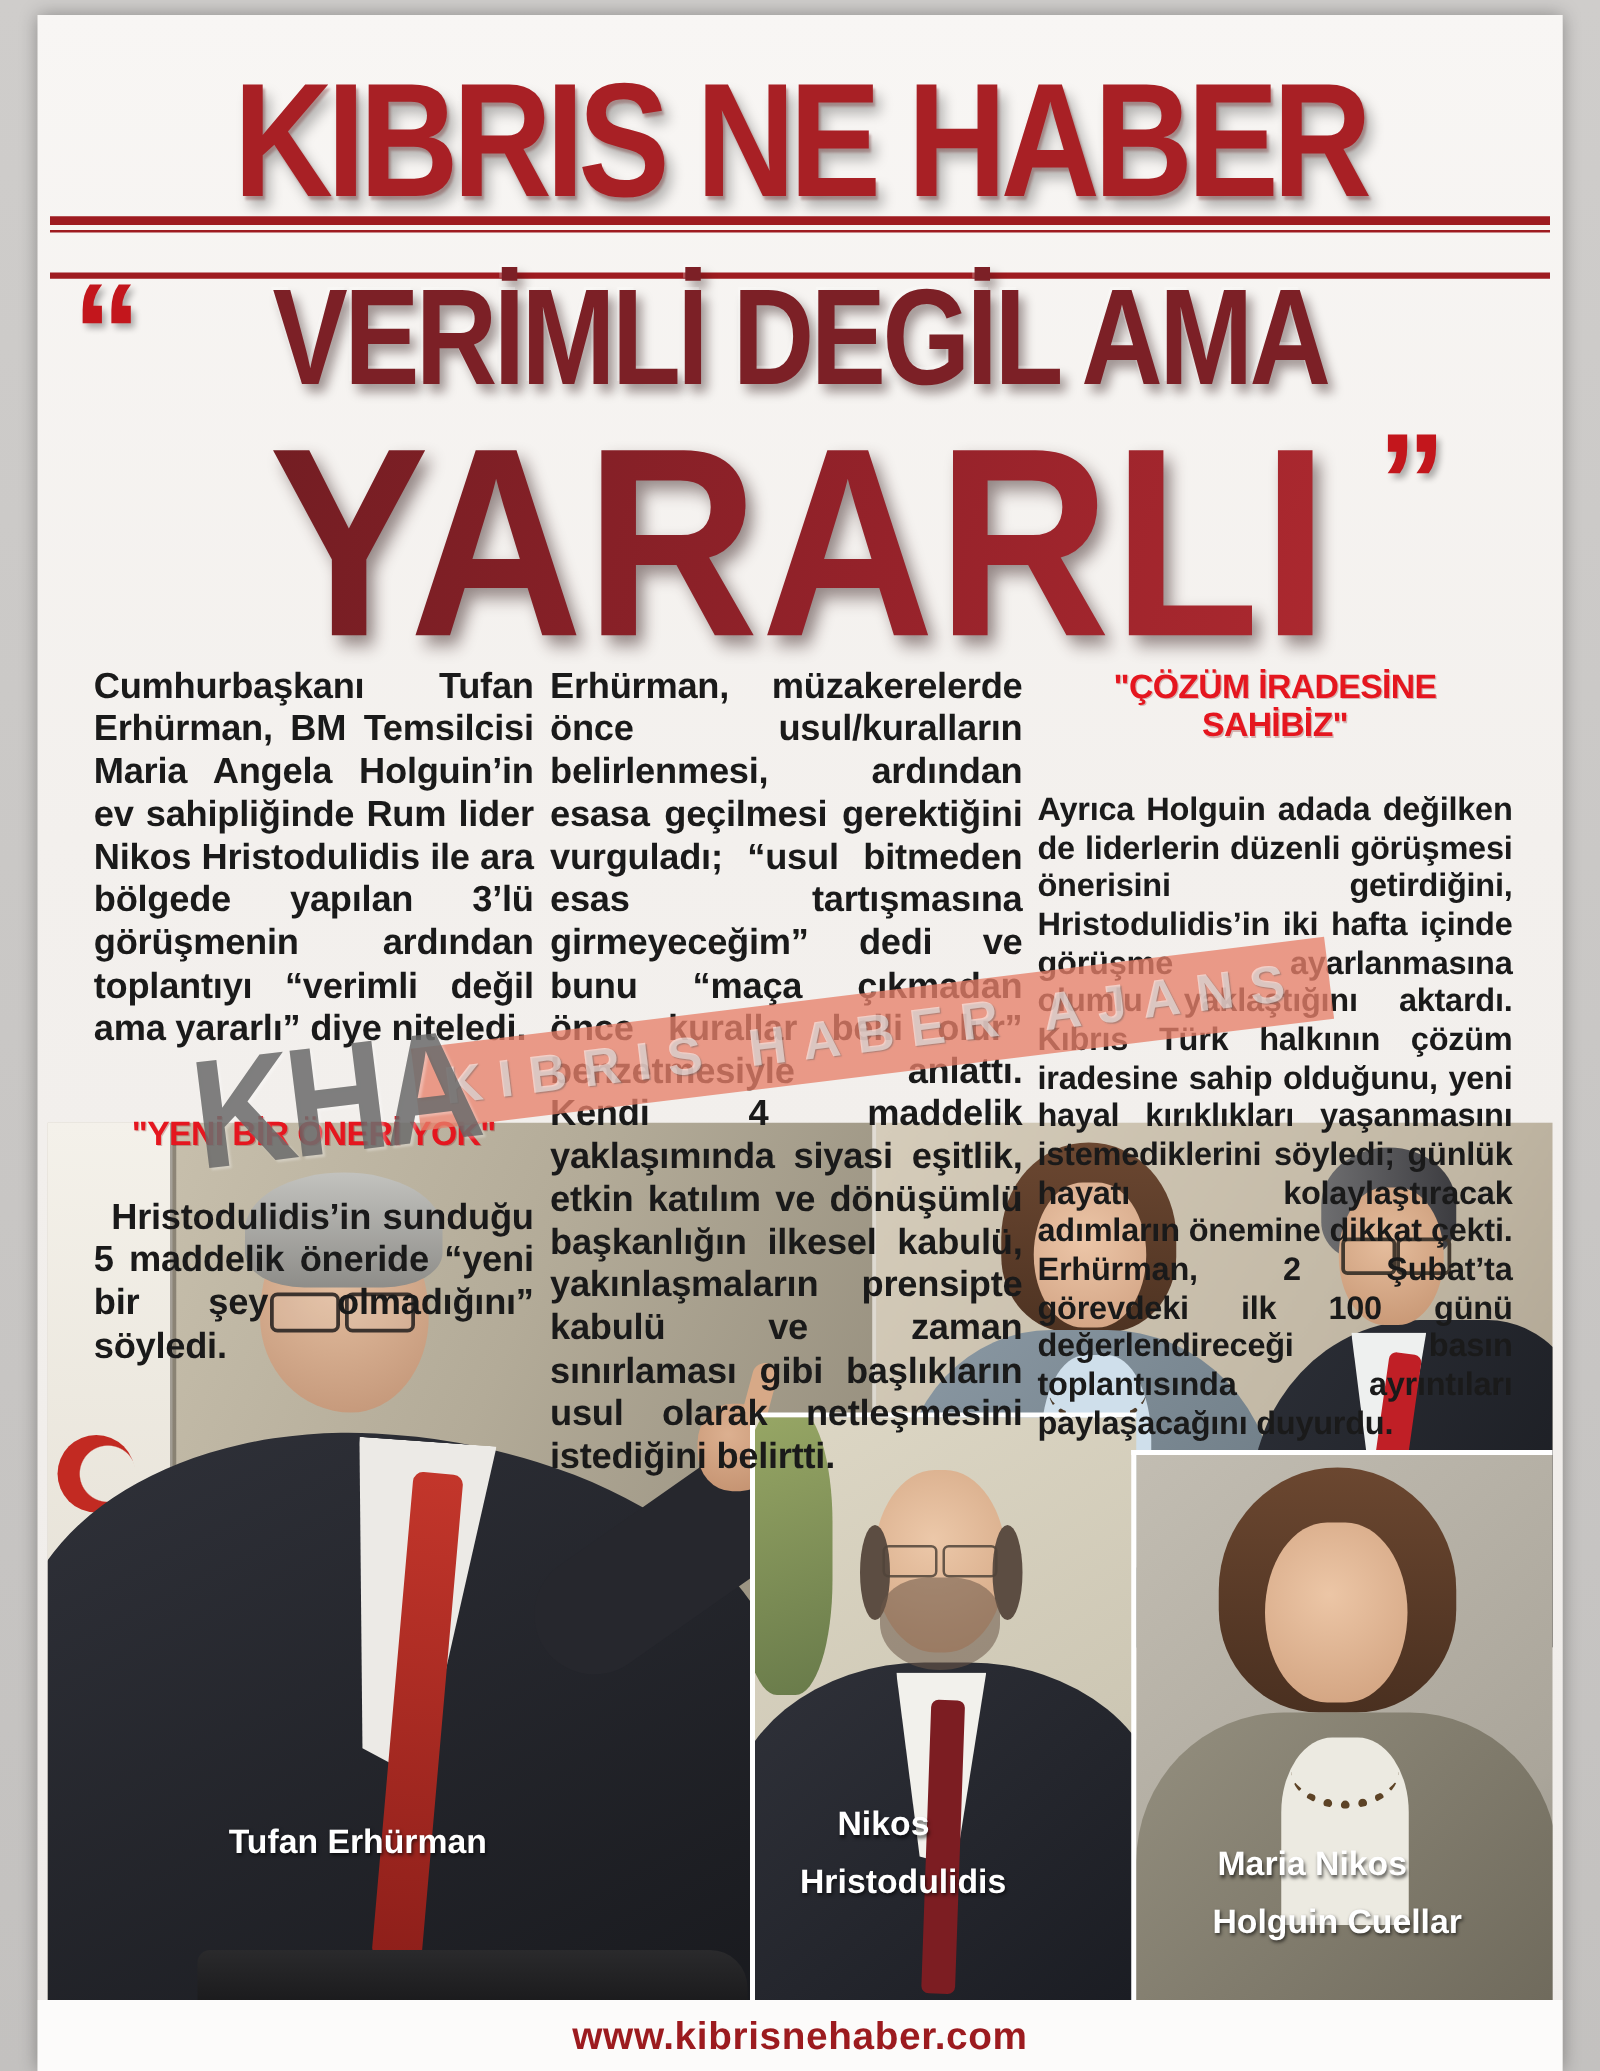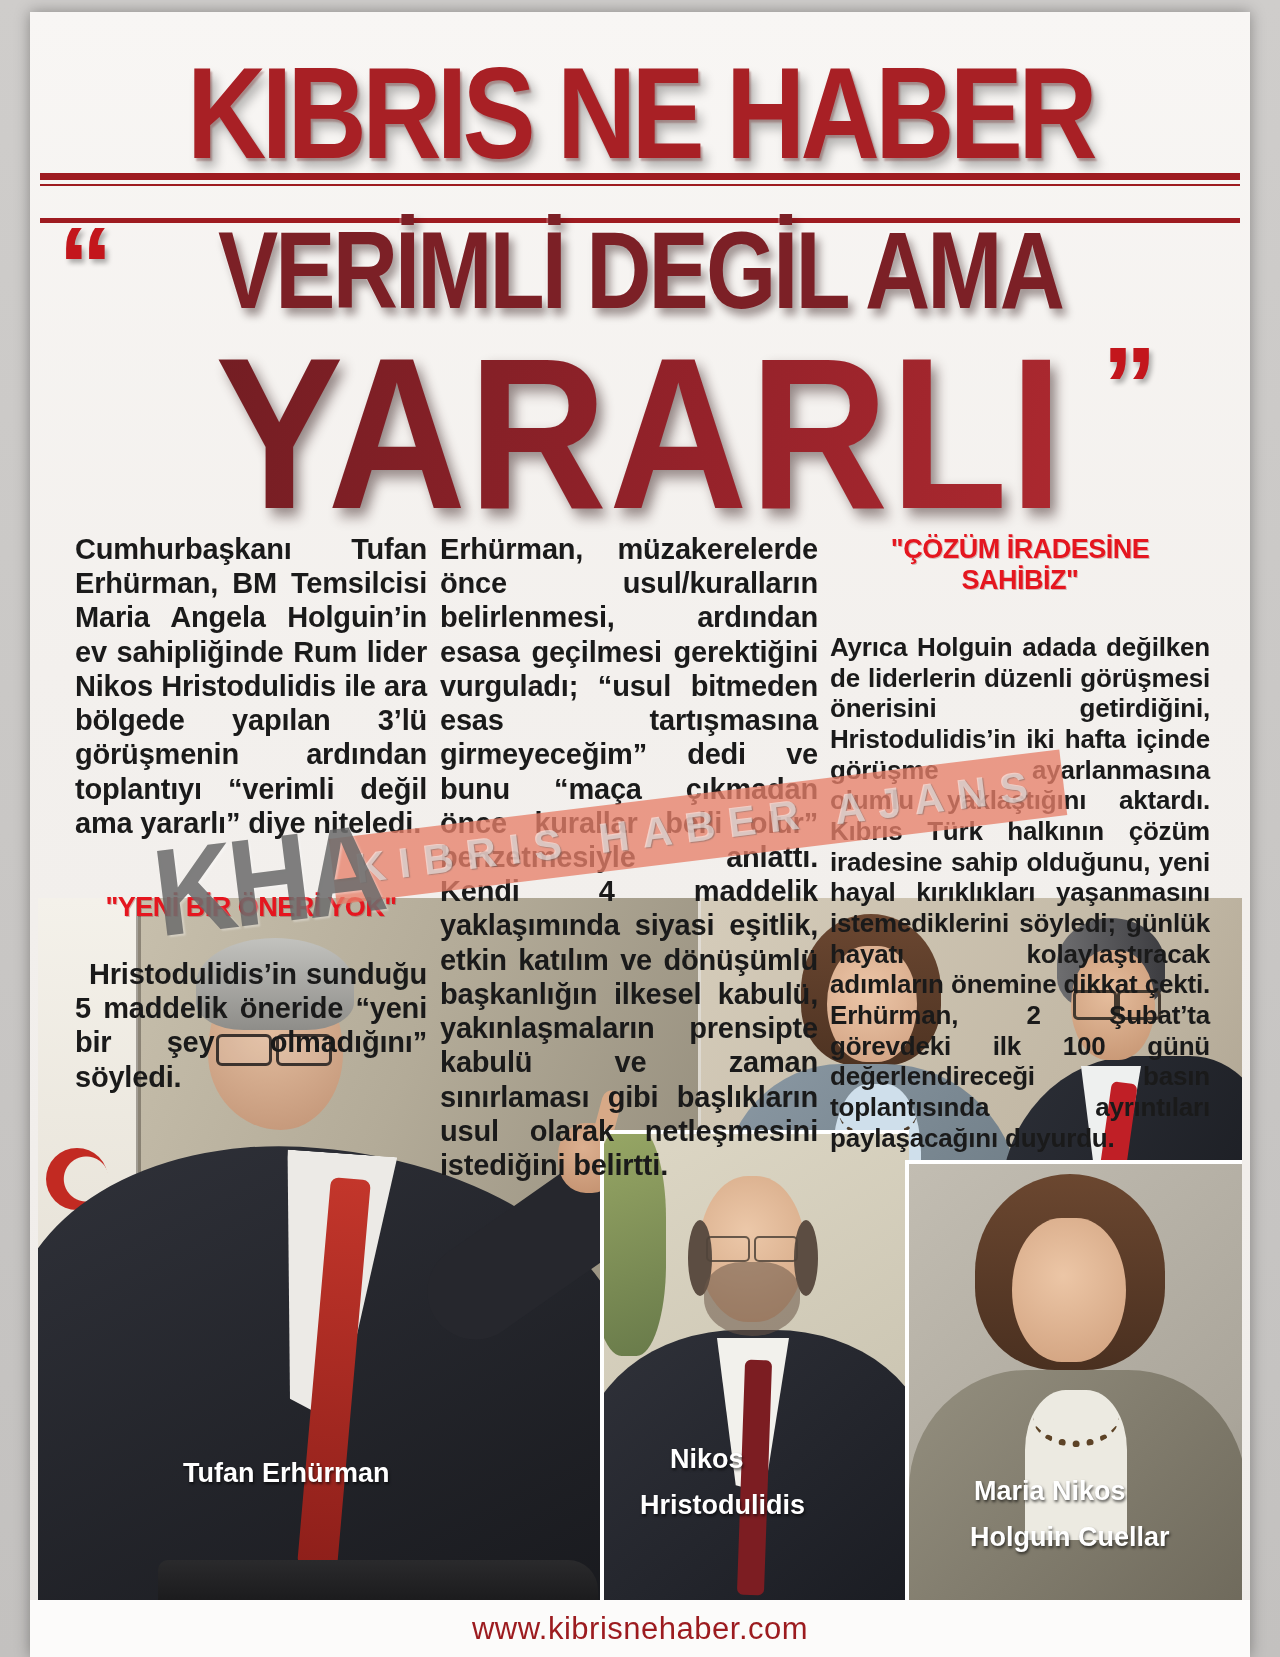--- a/index.html
+++ b/index.html
@@ -197,21 +197,21 @@
   .cap-nikos1{left:632px;top:546px;}
   .cap-nikos2{left:602px;top:592px;}
   .cap-maria1{left:936px;top:578px;}
   .cap-maria2{left:932px;top:624px;}
 
   
   .footer{
     position:absolute;left:0;top:1588px;width:100%;height:57px;background:#fcfbfa;
     display:flex;align-items:center;justify-content:center;z-index:9;
   }
-  .footer span{font-weight:400;font-size:31px;color:#9c1b1f;letter-spacing:.5px;}
+  .footer span{font-weight:700;font-size:31px;color:#9c1b1f;letter-spacing:.5px;}
 </style>
 </head>
 <body>
 
 <div class="canvas">
   <div class="page">
 
     <div class="masthead">KIBRIS NE HABER</div>
 
     <div class="rule rule-a"></div>

